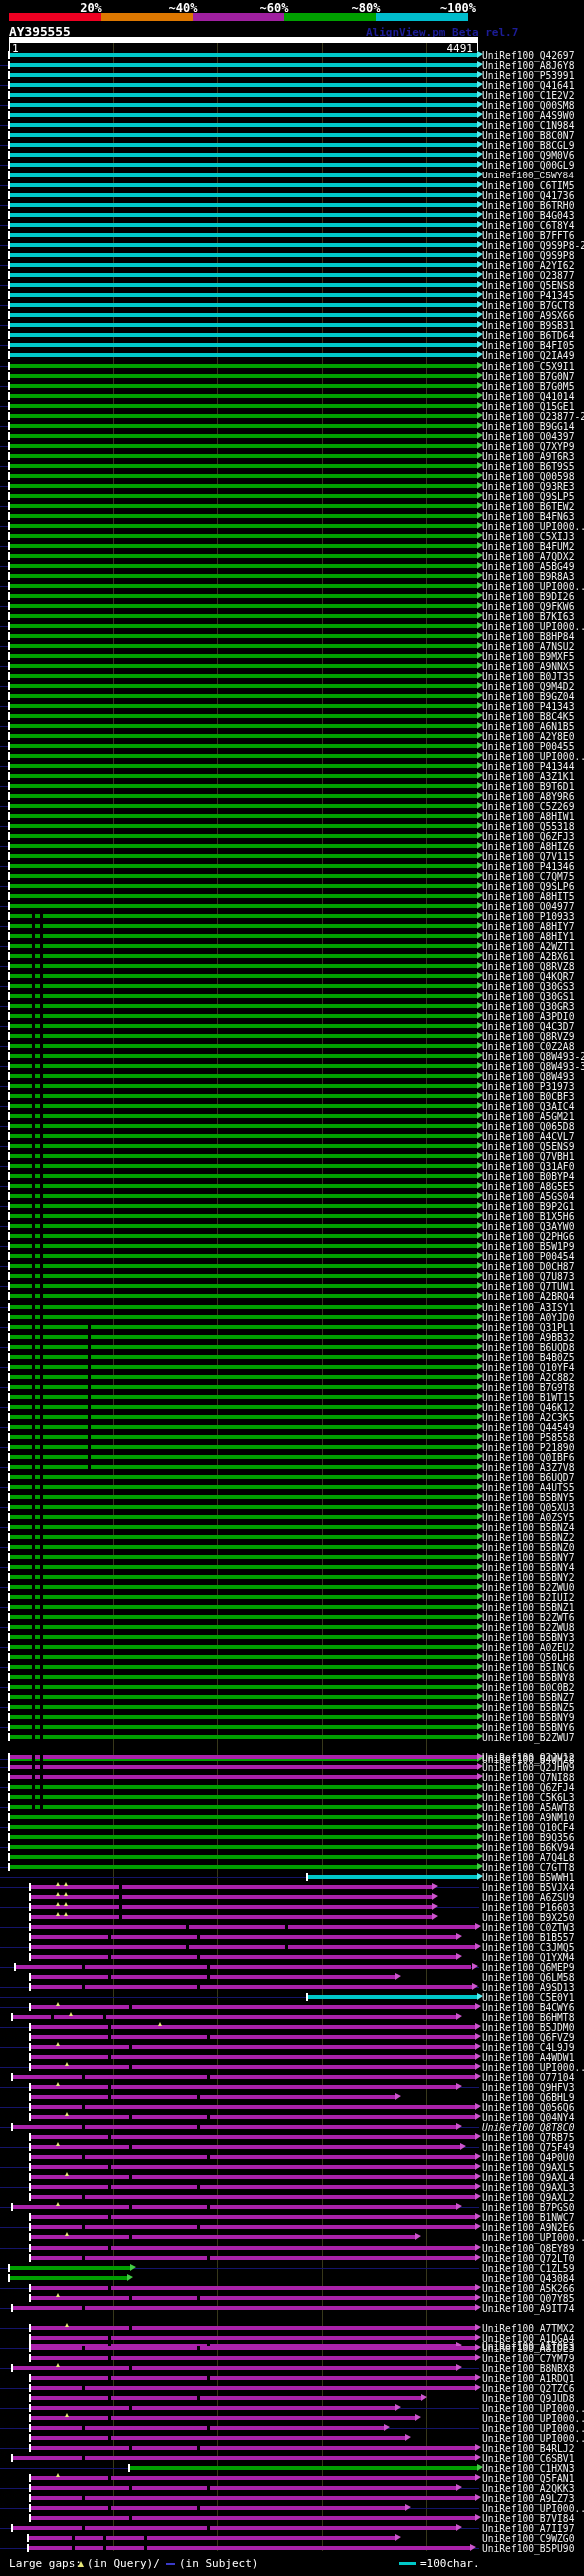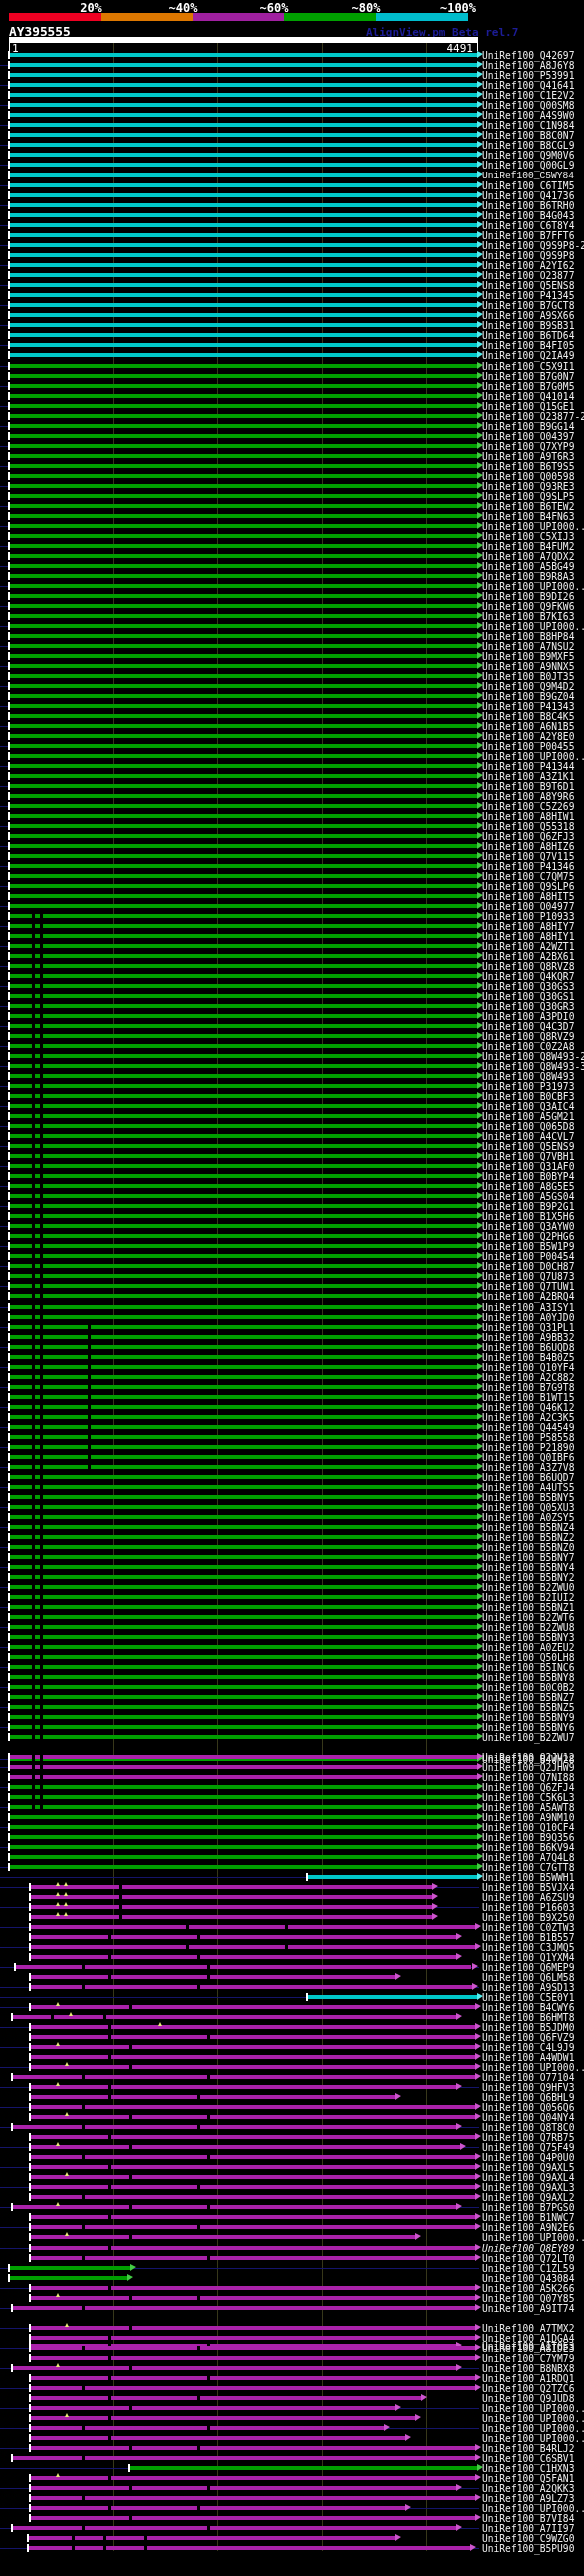--- a/index.html
+++ b/index.html
@@ -1658,21 +1658,21 @@
       </div>
       <div class="row" style="top: 2113px;">
         <div class="bar" style="left: 30px; width: 445px; background: rgb(170, 34, 170);"></div>
         <div class="stick" style="left: 29px;"></div>
         <div class="arr arr-m" style="left: 475px;"></div>
         <div class="gapd" style="left: 129px;"></div>
         <div class="gapd" style="left: 207px;"></div>
         <div class="tri" style="left: 65px;"></div>
         <div class="rlabel">UniRef100_Q04NY4</div>
       </div>
-      <div class="row" style="top: 2123px;">
+      <div class="row" style="top: 2123px; font-style: italic;">
         <div class="guide"></div>
         <div class="bar" style="left: 12px; width: 444px; background: rgb(170, 34, 170);"></div>
         <div class="stick" style="left: 11.2px;"></div>
         <div class="arr arr-m" style="left: 456px;"></div>
         <div class="gapd" style="left: 82px;"></div>
         <div class="gapd" style="left: 197px;"></div>
         <div class="rlabel">UniRef100_Q8T8C0</div>
       </div>
       <div class="row" style="top: 2133px;">
         <div class="bar" style="left: 30px; width: 445px; background: rgb(170, 34, 170);"></div>
@@ -1757,21 +1757,21 @@
         <div class="rlabel">UniRef100_A9N2E6</div>
       </div>
       <div class="row" style="top: 2233px;">
         <div class="bar" style="left: 30px; width: 386px; background: rgb(170, 34, 170);"></div>
         <div class="stick" style="left: 29px;"></div>
         <div class="arr arr-m" style="left: 415px;"></div>
         <div class="gapd" style="left: 129px;"></div>
         <div class="tri" style="left: 65px;"></div>
         <div class="rlabel">UniRef100_UPI000..</div>
       </div>
-      <div class="row" style="top: 2244px; font-style: italic;">
+      <div class="row" style="top: 2244px;">
         <div class="guide"></div>
         <div class="bar" style="left: 30px; width: 445px; background: rgb(170, 34, 170);"></div>
         <div class="stick" style="left: 29px;"></div>
         <div class="arr arr-m" style="left: 475px;"></div>
         <div class="gapd" style="left: 108px;"></div>
         <div class="rlabel">UniRef100_Q8EY89</div>
       </div>
       <div class="row" style="top: 2254px;">
         <div class="bar" style="left: 30px; width: 445px; background: rgb(170, 34, 170);"></div>
         <div class="stick" style="left: 29px;"></div>
@@ -2008,14 +2008,23 @@
         <div class="guide"></div>
         <div class="bar" style="left: 28px; width: 442px; background: rgb(170, 34, 170);"></div>
         <div class="stick" style="left: 27px;"></div>
         <div class="arr arr-m" style="left: 470px;"></div>
         <div class="gapd" style="left: 72px;"></div>
         <div class="gapd" style="left: 103px;"></div>
         <div class="gapd" style="left: 144px;"></div>
         <div class="rlabel">UniRef100_B5PU90</div>
       </div>
     </div>
+  <div id="footer">
+    <span id="footer-gaps">Large gaps:</span>
+    <span id="footer-triangle"></span>
+    <span id="footer-inquery">(in Query)/</span>
+    <span id="footer-bluedash"></span>
+    <span id="footer-insubject">(in Subject)</span>
+    <span id="footer-cyandash"></span>
+    <span id="footer-charscale">=100char.</span>
+  </div>
 </div>
 
 
 </body></html>

